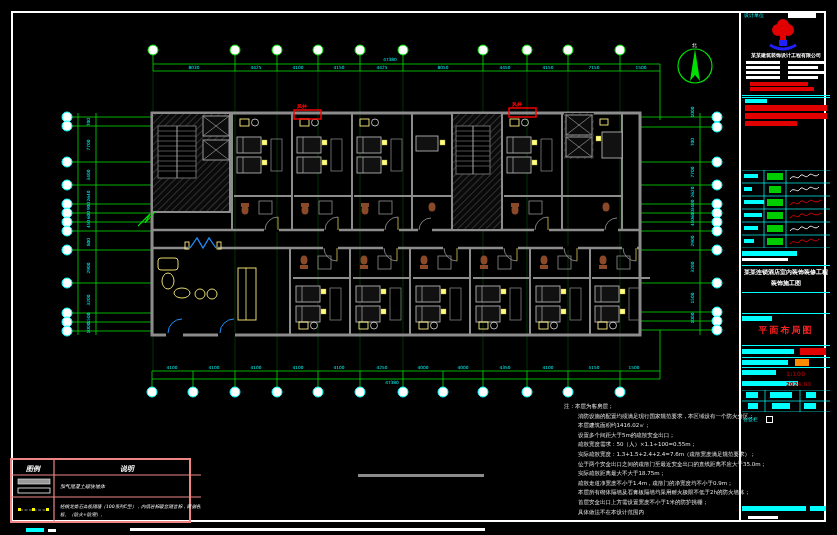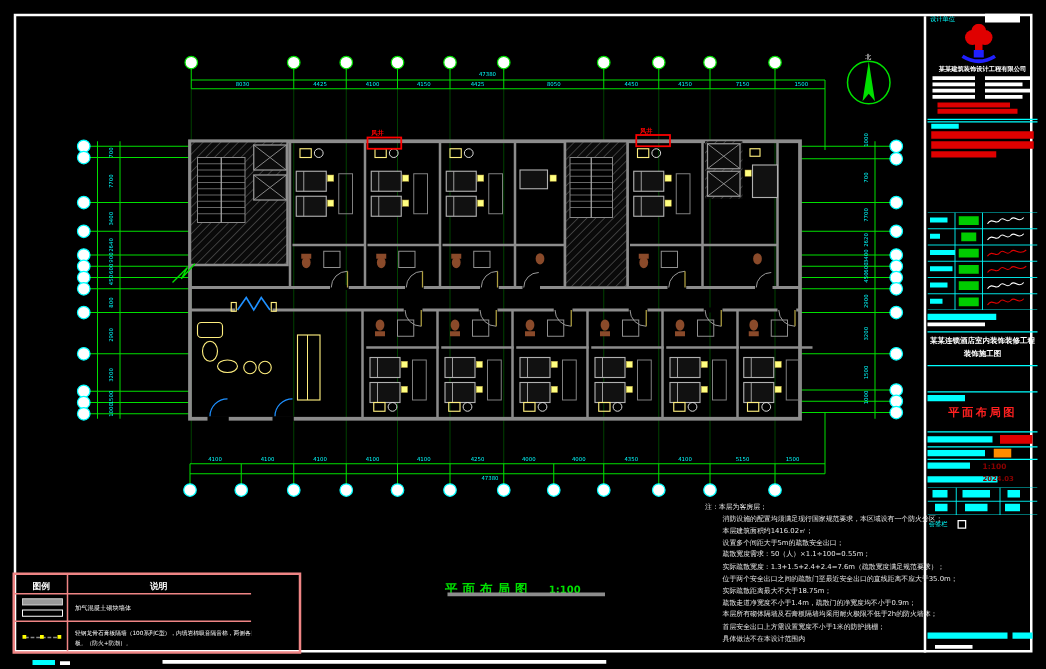--- a/index.html
+++ b/index.html
@@ -486,21 +486,21 @@
         <rect x="30" y="13" width="18" height="6" fill="#00ffff"></rect>
         <rect x="62" y="13" width="12" height="6" fill="#00ffff"></rect>
     </svg>
     <span class="abs ctext" style="left:743px;top:416px;">会签栏</span>
     <div class="abs" style="left:766px;top:416px;width:5px;height:5px;border:1px solid #fff;"></div>
     <div class="abs" style="left:742px;top:506px;width:64px;height:5px;background:#00ffff;"></div>
     <div class="abs" style="left:810px;top:506px;width:16px;height:5px;background:#00ffff;"></div>
     <div class="abs" style="left:748px;top:516px;width:30px;height:3px;background:#fff;"></div>
   </div>
 
-  <div class="abs" style="left:10px;top:458px;width:231px;height:65px;border:2px solid #ef8585;box-sizing:border-box;">
+  <div class="abs" style="left:10px;top:458px;width:181px;height:65px;border:2px solid #ef8585;box-sizing:border-box;font-style:italic;">
     <svg width="189" height="61">
       <line x1="42" y1="0" x2="42" y2="61" stroke="#ef8585" stroke-width="1.2"></line>
       <line x1="0" y1="15" x2="189" y2="15" stroke="#ef8585" stroke-width="1.2"></line>
       <line x1="0" y1="37" x2="189" y2="37" stroke="#ef8585" stroke-width="1.2"></line>
       <text x="21" y="11" text-anchor="middle" font-size="7" fill="#fff" font-weight="bold">图例</text>
       <text x="115" y="11" text-anchor="middle" font-size="7" fill="#fff" font-weight="bold">说明</text>
       <rect x="6" y="19" width="32" height="5" fill="#999" stroke="#ddd" stroke-width="0.7"></rect>
       <rect x="6" y="28" width="32" height="5" fill="none" stroke="#fff" stroke-width="0.8"></rect>
       <text x="48" y="28" font-size="5" fill="#fff">加气混凝土砌块墙体</text>
       <line x1="8" y1="50" x2="36" y2="50" stroke="#888" stroke-width="1.2" stroke-dasharray="3,1.5"></line>
@@ -520,19 +520,15 @@
     <div class="note-line note-ind">疏散宽度需求：50（人）×1.1÷100=0.55m；</div>
     <div class="note-line note-ind">实际疏散宽度：1.3+1.5+2.4+2.4=7.6m（疏散宽度满足规范要求）；</div>
     <div class="note-line note-ind">位于两个安全出口之间的疏散门至最近安全出口的直线距离不应大于35.0m；</div>
     <div class="note-line note-ind">实际疏散距离最大不大于18.75m；</div>
     <div class="note-line note-ind">疏散走道净宽度不小于1.4m，疏散门的净宽度均不小于0.9m；</div>
     <div class="note-line note-ind">本层所有砌体隔墙及石膏板隔墙均采用耐火极限不低于2h的防火墙体；</div>
     <div class="note-line note-ind">首层安全出口上方需设置宽度不小于1米的防护挑棚；</div>
     <div class="note-line note-ind">具体做法不在本设计范围内</div>
   </div>
 
-  <div class="abs" style="left:356px;top:459px;white-space:nowrap;">
-    <span style="color:#00e000;font-size:10px;font-weight:bold;letter-spacing:4px;">平面布局图</span>
-    <span style="color:#00e000;font-size:8px;font-weight:bold;margin-left:8px;">1:100</span>
-  </div>
   <div class="abs" style="left:358px;top:474px;width:126px;height:2.5px;background:#8c8c8c;"></div>
 
 </div>
 
 </body></html>

